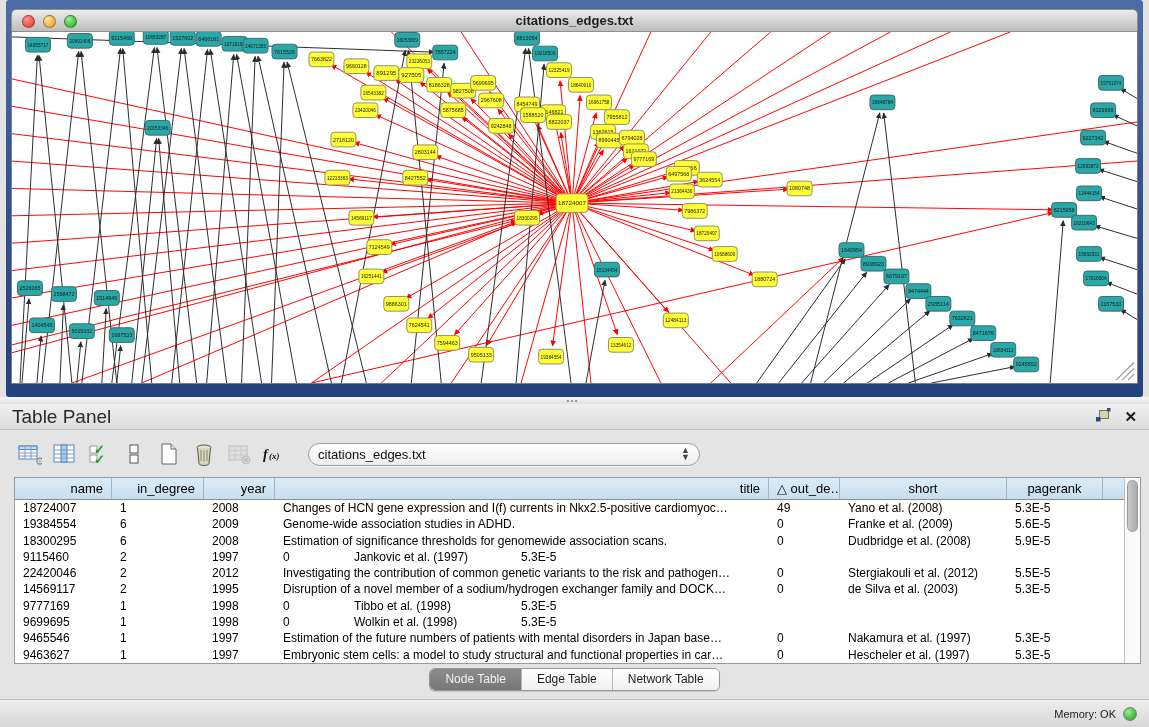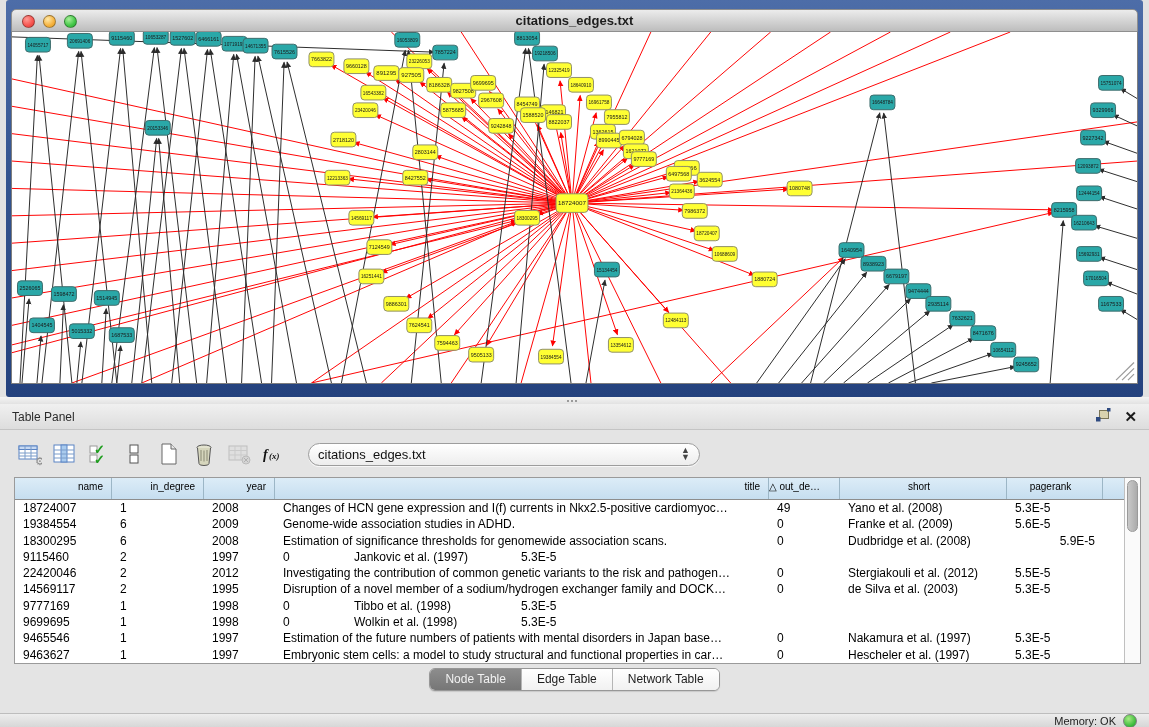--- a/index.html
+++ b/index.html
@@ -22,57 +22,57 @@
   .net-canvas { position:relative; height:352px; background:#ffffff;
     border:1px solid #7e7e7e; border-top:none; overflow:hidden; }
   .net-canvas svg { display:block; width:100%; height:100%; }
   
   .table-panel { position:absolute; left:0; top:397px; width:1149px; height:330px; background:#e4e4e4; }
   .panel-divider { height:7px; background:linear-gradient(#f4f4f4,#e2e2e2); position:relative; }
   .divider-handle { position:absolute; left:566px; top:2px; width:12px; height:4px;
     background:radial-gradient(circle,#9a9a9a 1px,transparent 1.4px); background-size:4px 4px; }
   .panel-header { height:26px; display:flex; align-items:center; padding:0 12px;
     background:linear-gradient(#f0f0f0,#dddddd); border-bottom:1px solid #c4c4c4; }
-  .panel-title { font-size:12px; color:#2b2b2b; flex:1; }
+  .panel-title { font-size:19px; color:#2b2b2b; flex:1; }
   .panel-header-icons { display:flex; align-items:center; gap:12px; }
   .toolbar { display:flex; align-items:center; margin:9px 10px 0 14px; height:30px; }
   .tb-icon { width:30px; height:28px; margin-right:5px; display:flex; align-items:center;
     justify-content:center; border-radius:4px; }
   .combobox { margin-left:14px; width:392px; height:23px; border:1px solid #9d9d9d;
     border-radius:12px; background:linear-gradient(#ffffff,#ededed);
     display:flex; align-items:center; padding:0 9px; font-size:13px; color:#111;
     box-shadow:0 1px 0 rgba(255,255,255,.7); }
   .combobox .cb-label { flex:1; }
   .cb-arrows { font-size:9px; color:#444; line-height:7px; text-align:center; }
   
   .table-wrap { position:relative; margin:8px 10px 0 14px; width:1127px; height:187px;
     background:#fff; border:1px solid #9a9a9a; overflow:hidden; }
   .thead { display:flex; height:22px; background:linear-gradient(#d9eaf5,#c3dcEB);
     background-color:#cde2ef; border-bottom:1px solid #8d8d8d; }
-  .th { font-size:10px; color:#000; padding:3px 8px 0 0; border-right:1px solid #9cb6c6;
+  .th { font-size:13px; color:#000; padding:3px 8px 0 8px; border-right:1px solid #9cb6c6;
     white-space:nowrap; overflow:hidden; background:linear-gradient(#dcecf7,#c6def0); }
   .th.right { text-align:right; } .th.center { text-align:center; } .th.left { text-align:left; }
   .tbody { position:absolute; top:22px; left:0; right:16px; bottom:0; }
   .tr { display:flex; height:16.3px; background:#fff; }
   .td { font-size:12px; color:#000; padding:1px 8px 0 8px; white-space:nowrap;
     overflow:hidden; text-overflow:ellipsis; }
   .vscroll { position:absolute; right:0; top:0; bottom:0; width:16px; background:#fafafa;
     border-left:1px solid #c0c0c0; }
   .vthumb { position:absolute; left:2px; right:2px; top:2px; height:52px;
     background:linear-gradient(90deg,#c9c9c9,#ababab); border-radius:6px; border:1px solid #9a9a9a; }
   
   .tabbar { height:30px; display:flex; justify-content:center; align-items:center; }
   .segmented { display:flex; border:1px solid #979797; border-radius:6px; overflow:hidden;
     background:#ffffff; box-shadow:0 1px 1px rgba(0,0,0,.12); }
   .seg-btn { font-size:12px; padding:3px 15px 4px 15px; color:#1d1d1d;
     background:linear-gradient(#ffffff,#f1f1f1); border-left:1px solid #b5b5b5; cursor:default; }
   .seg-btn:first-child { border-left:none; }
   .seg-btn.selected { background:linear-gradient(#8d8d8d,#767676); color:#f2f2f2; }
   
-  .statusbar { position:absolute; left:0; bottom:0; width:100%; height:14px;
+  .statusbar { position:absolute; left:0; bottom:0; width:100%; height:28px;
     background:linear-gradient(#ededed,#d7d7d7); border-top:1px solid #bdbdbd;
     display:flex; justify-content:flex-end; align-items:center; padding-right:12px; gap:7px; }
   .memory-label { font-size:11px; color:#222; }
   .memory-dot { width:14px; height:14px; border-radius:50%; border:1px solid #7f7f7f;
     background:radial-gradient(circle at 38% 32%, #a8ec83, #3dbc3d 65%, #2b9a2f); }
   .close-x { font-size:15px; font-weight:bold; color:#1a1a1a; line-height:14px; }
 </style>
 </head>
 <body>
 
@@ -728,21 +728,21 @@
           <div class="td" style="width: 167px; flex: 0 0 167px;">Franke et al. (2009)</div>
           <div class="td" style="width: 96px; flex: 0 0 96px;">5.6E-5</div>
         </div>
         <div class="tr">
           <div class="td" style="width: 97px; flex: 0 0 97px;">18300295</div>
           <div class="td" style="width: 92px; flex: 0 0 92px;">6</div>
           <div class="td" style="width: 71px; flex: 0 0 71px;">2008</div>
           <div class="td" style="width: 494px; flex: 0 0 494px;">Estimation of significance thresholds for genomewide association scans.</div>
           <div class="td" style="width: 71px; flex: 0 0 71px;">0</div>
           <div class="td" style="width: 167px; flex: 0 0 167px;">Dudbridge et al. (2008)</div>
-          <div class="td" style="width: 96px; flex: 0 0 96px; text-align: right;">5.9E-5</div>
+          <div class="td" style="width: 96px; flex: 0 0 96px;">5.9E-5</div>
         </div>
         <div class="tr">
           <div class="td" style="width: 97px; flex: 0 0 97px;">9115460</div>
           <div class="td" style="width: 92px; flex: 0 0 92px;">2</div>
           <div class="td" style="width: 71px; flex: 0 0 71px;">1997</div>
           <div class="td" style="width: 71px; flex: 0 0 71px;">0</div>
           <div class="td" style="width: 167px; flex: 0 0 167px;">Jankovic et al. (1997)</div>
           <div class="td" style="width: 96px; flex: 0 0 96px;">5.3E-5</div>
         </div>
         <div class="tr">

